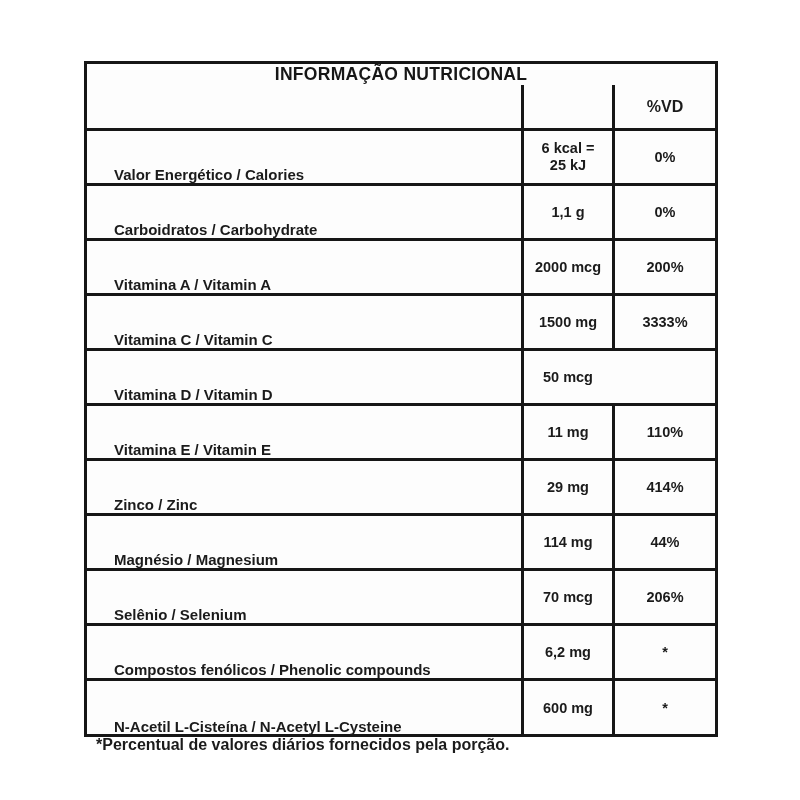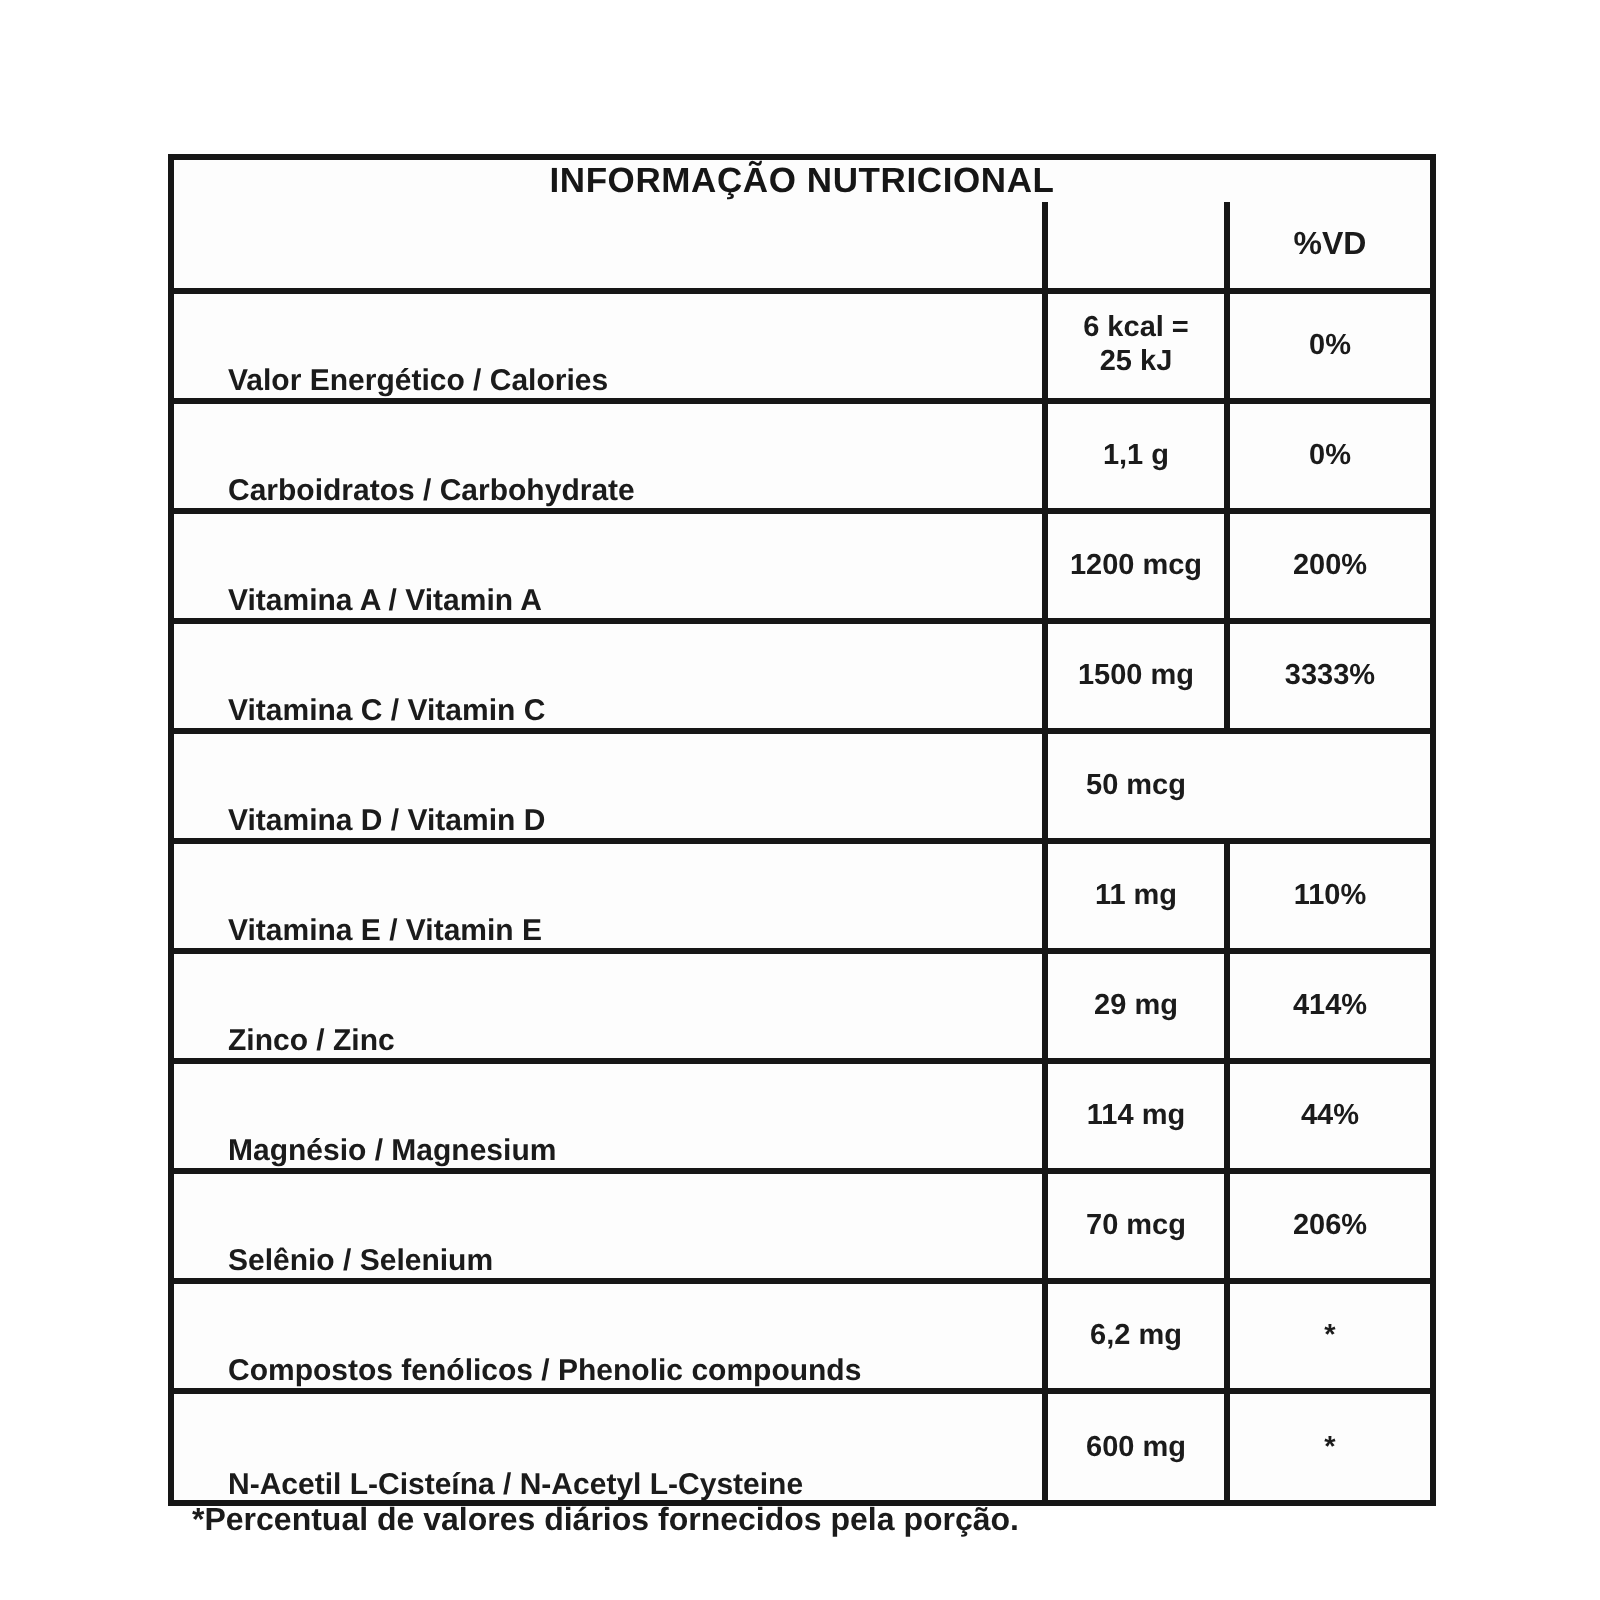--- a/index.html
+++ b/index.html
@@ -6,21 +6,21 @@
   html, body {
     width: 800px; height: 800px;
     background: #ffffff;
     font-family: "Liberation Sans", "DejaVu Sans", sans-serif;
     color: #1b1b1b;
   }
   .stage { position: relative; width: 800px; height: 800px; }
 
   .nt-box {
     position: absolute;
-    left: 84px; top: 77px;
+    left: 84px; top: 61px;
     width: 634px; height: 676px;
     border: 3px solid #161616;
     background: #fdfdfd;
     display: flex;
     flex-direction: column;
   }
 
   .nt-title {
     height: 36px;
     display: flex;
@@ -116,21 +116,21 @@
       </div>
 
       <div class="nt-row">
         <div class="cell label">Carboidratos / Carbohydrate</div>
         <div class="cell amount">1,1 g</div>
         <div class="cell dv">0%</div>
       </div>
 
       <div class="nt-row">
         <div class="cell label">Vitamina A / Vitamin A</div>
-        <div class="cell amount">1200 mcg</div>
+        <div class="cell amount">2000 mcg</div>
         <div class="cell dv">200%</div>
       </div>
 
       <div class="nt-row">
         <div class="cell label">Vitamina C / Vitamin C</div>
         <div class="cell amount">1500 mg</div>
         <div class="cell dv">3333%</div>
       </div>
 
       <div class="nt-row">

